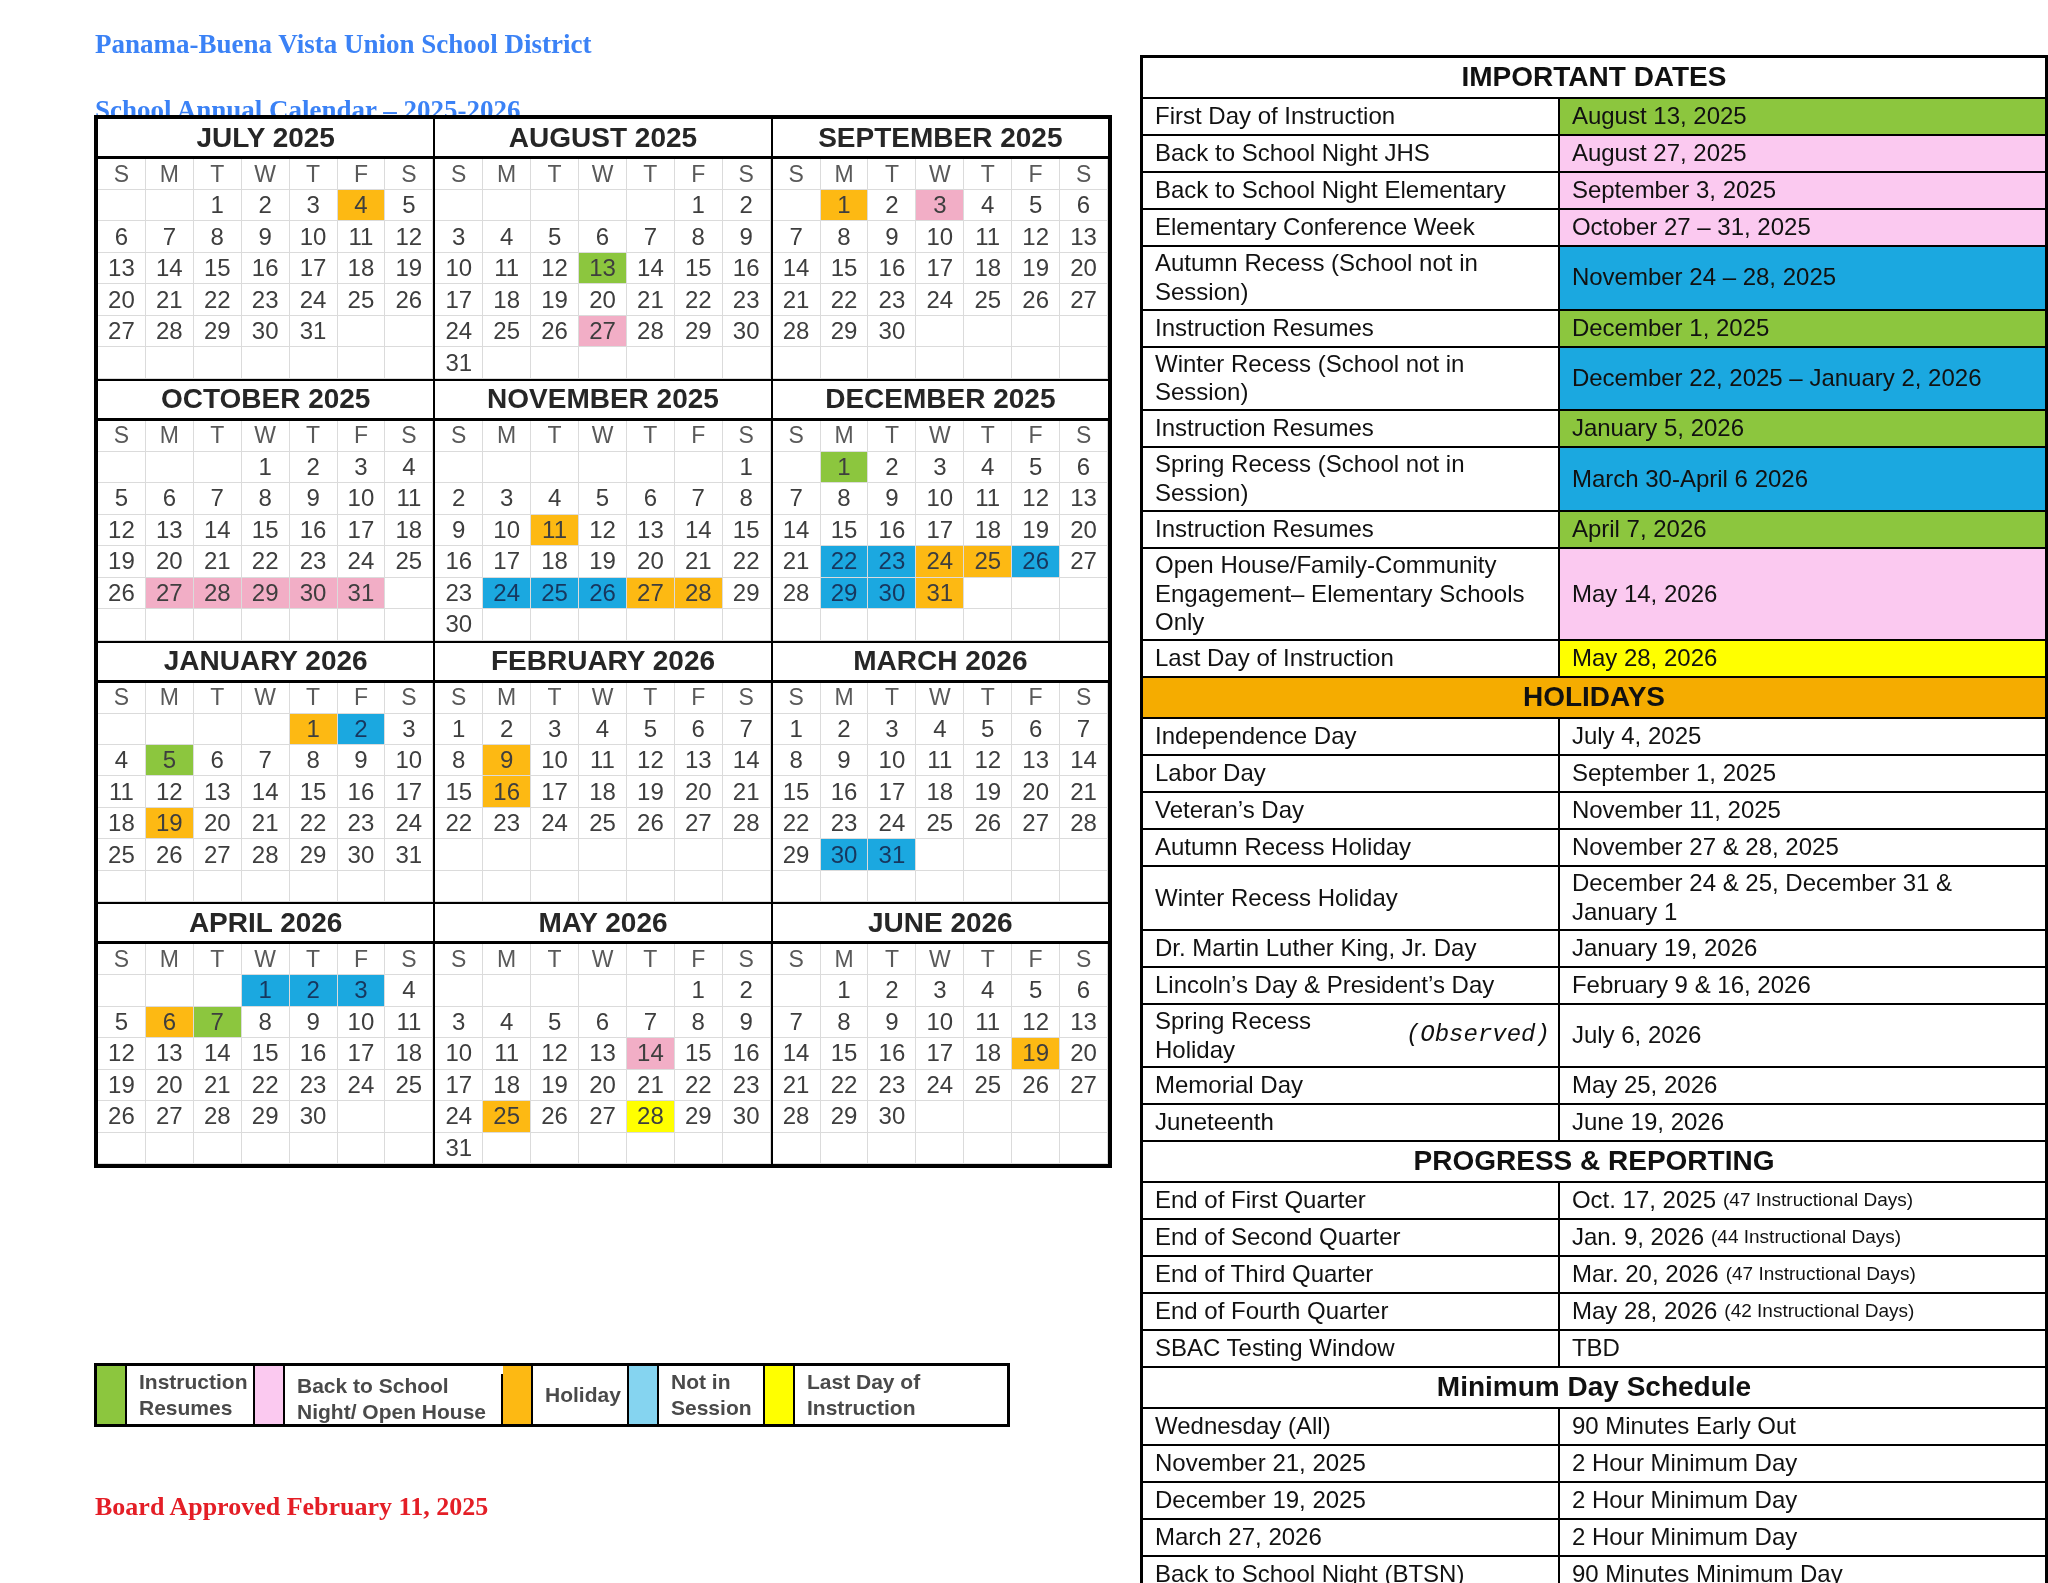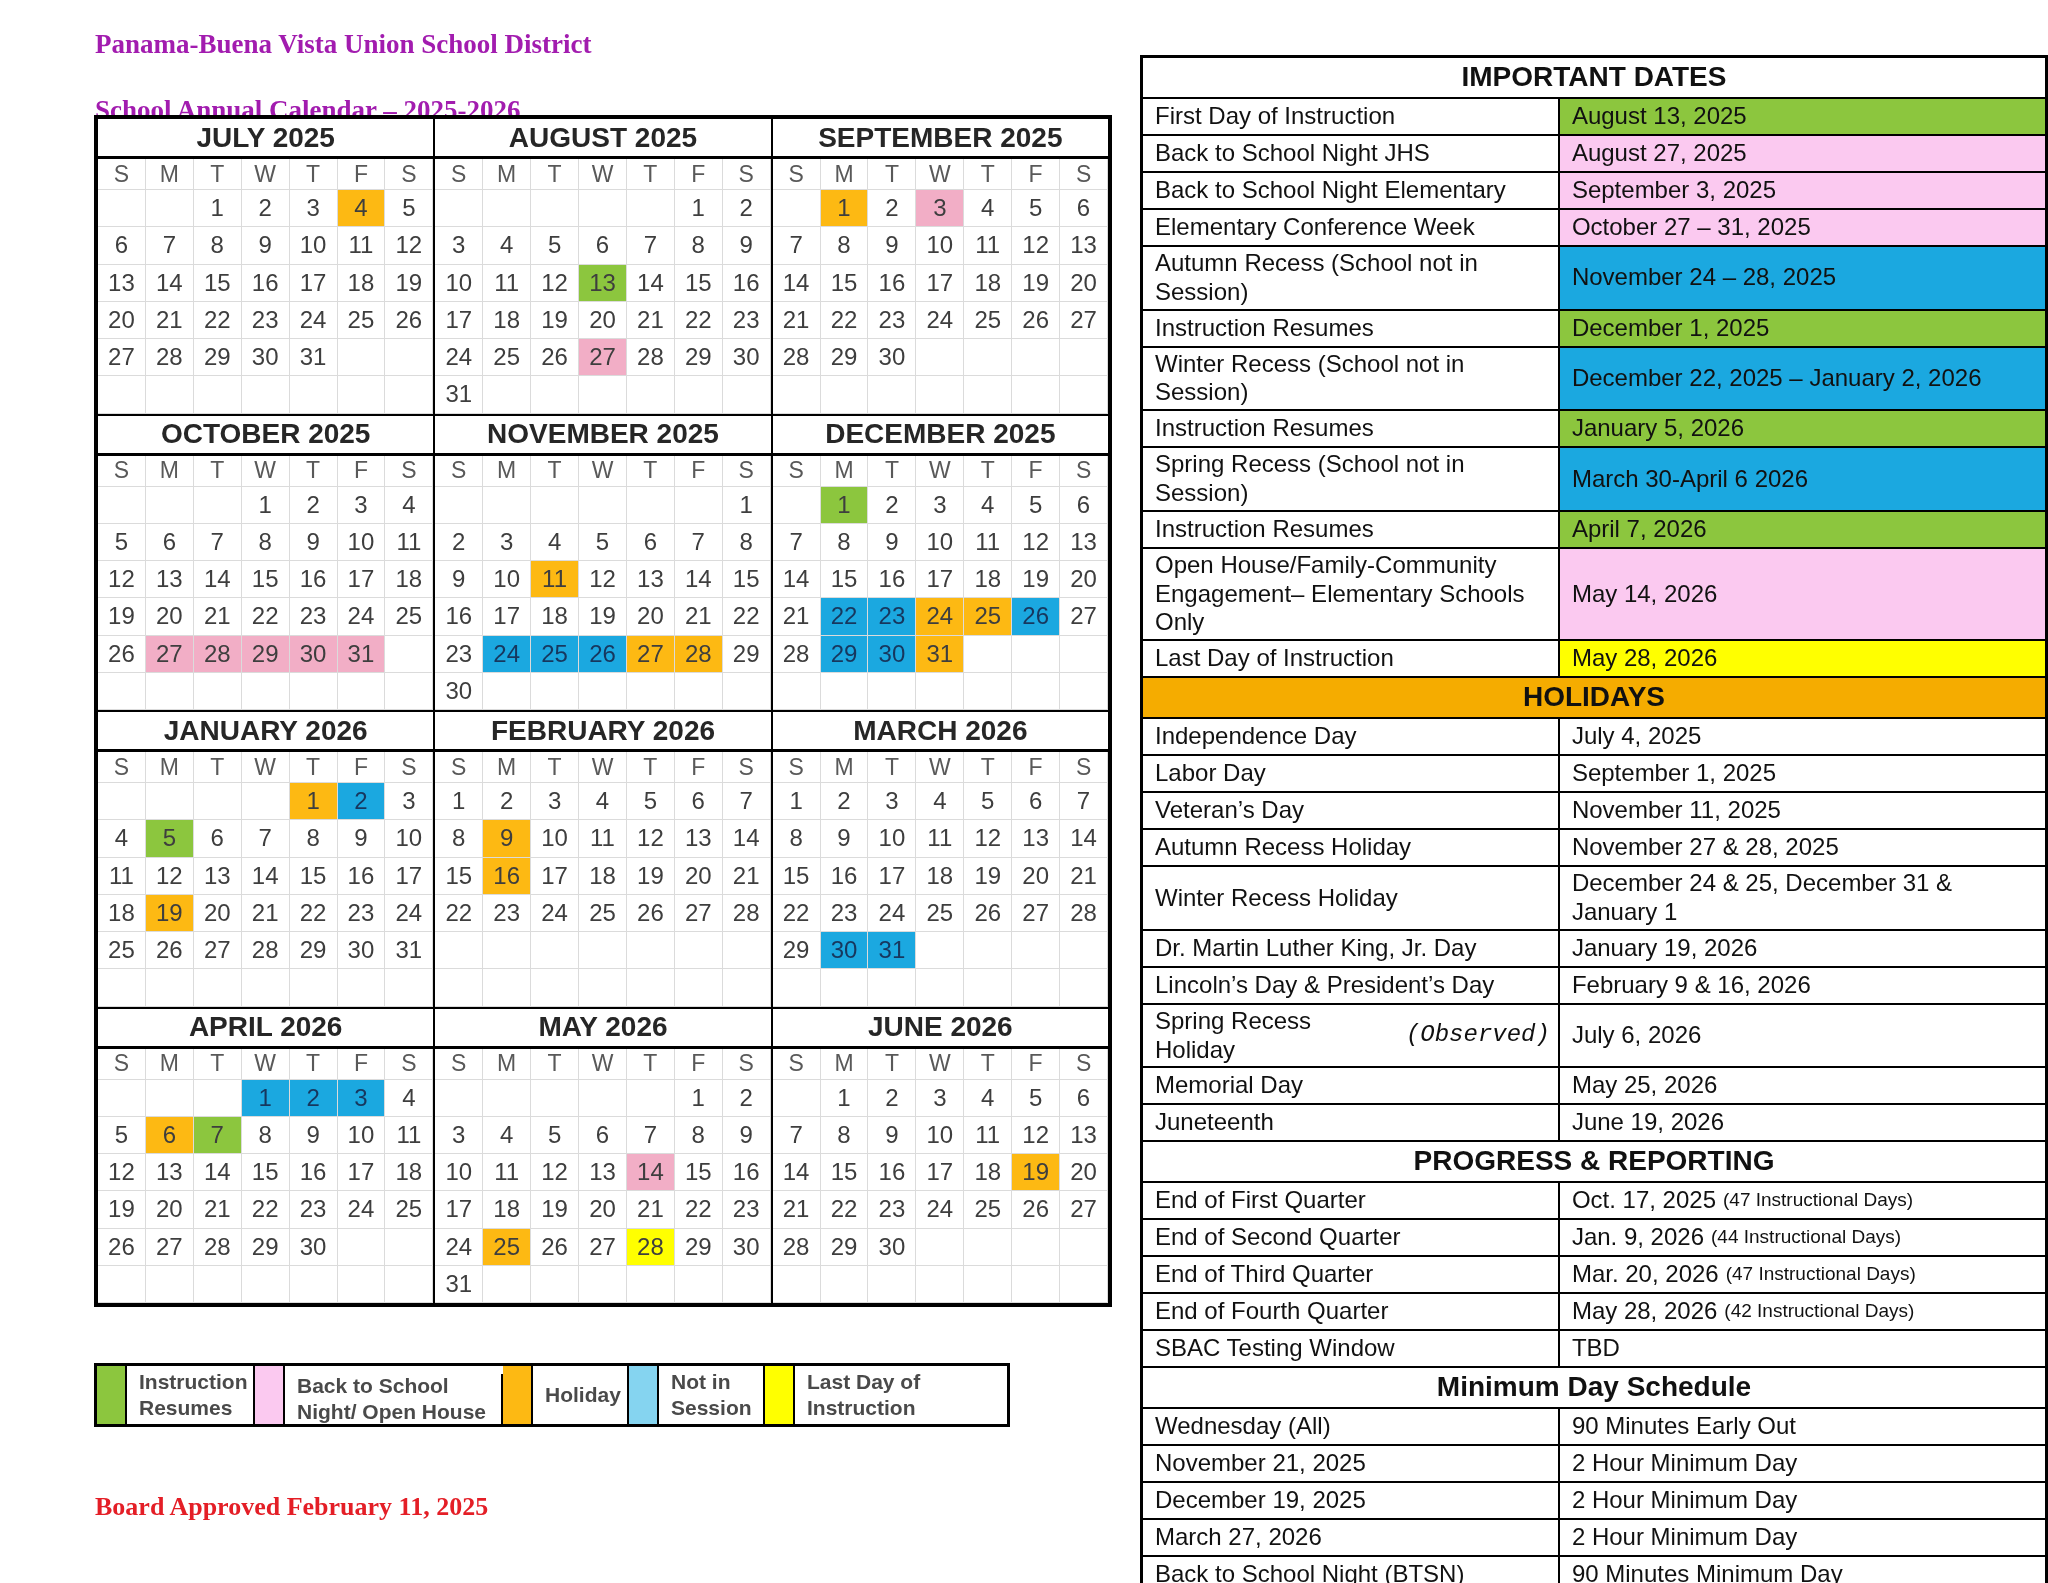--- a/index.html
+++ b/index.html
@@ -4,30 +4,30 @@
 <style>
   html,body{margin:0;padding:0;}
   body{
     width:2048px;height:1583px;position:relative;background:#fff;
     font-family:"Liberation Sans", sans-serif;color:#222;overflow:hidden;
   }
   
   .doc-title{
     position:absolute;left:95px;top:28px;
     font-family:"Liberation Serif", serif;font-weight:bold;
-    font-size:27px;line-height:1.22;color:#a21caf;white-space:pre-line;
+    font-size:27px;line-height:1.22;color:#3b82f6;white-space:pre-line;
   }
   .board-approved{
     position:absolute;left:95px;top:1492px;
     font-family:"Liberation Serif", serif;font-weight:bold;
     font-size:26px;color:#E41E26;
   }
   
   .calendar{
-    position:absolute;left:94px;top:115px;width:1018px;height:1192px;
+    position:absolute;left:94px;top:115px;width:1018px;height:1053px;
     border:3px solid #000;box-sizing:border-box;
     display:grid;grid-template-columns:repeat(3,1fr);grid-template-rows:repeat(4,1fr);
     background:#fff;
   }
   .month{
     border:1.5px solid #000;box-sizing:border-box;display:flex;flex-direction:column;
   }
   .month-title{
     height:40px;display:flex;align-items:center;justify-content:center;
     font-weight:bold;font-size:28px;color:#262626;border-bottom:3px solid #000;

